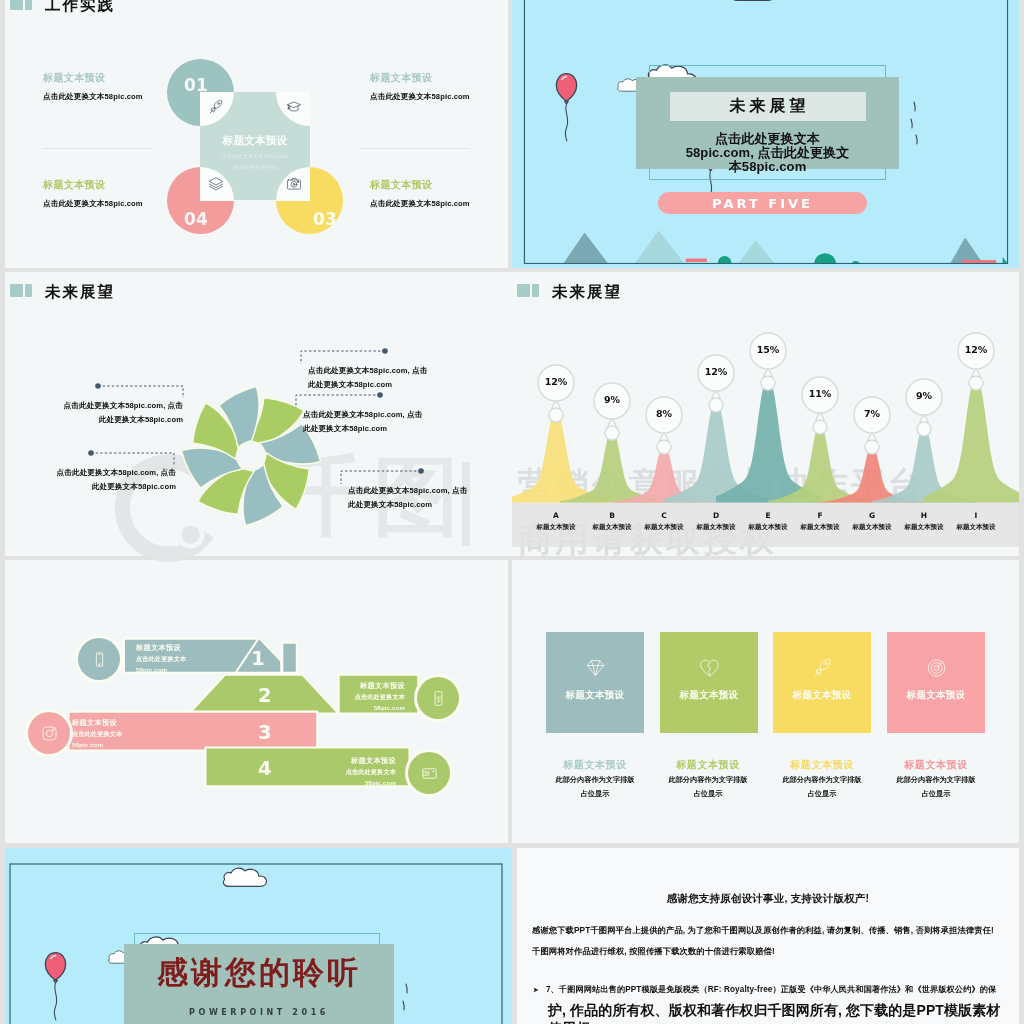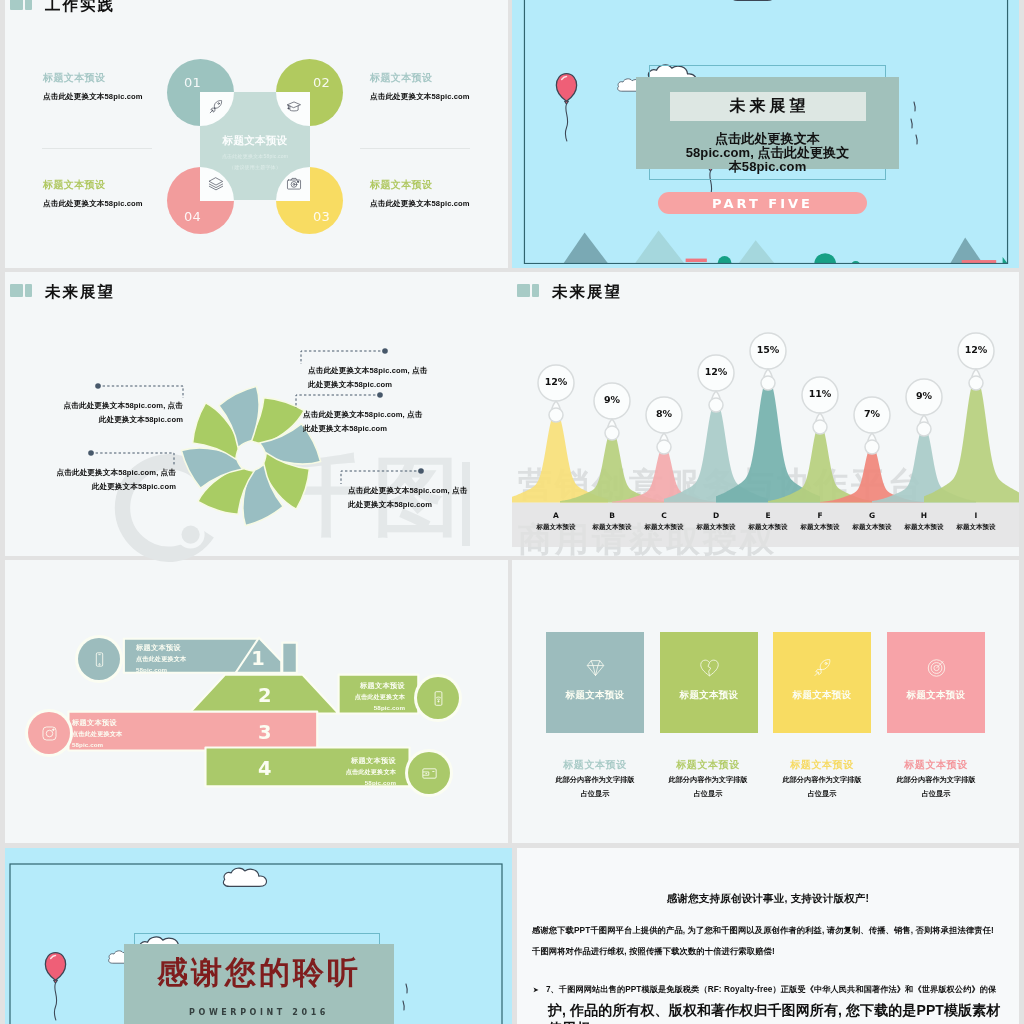--- a/index.html
+++ b/index.html
@@ -27,21 +27,21 @@
   
   #sl1{left:5px;top:0px;width:503px;height:268px;}
   #sl1 .tm-a{left:5px;top:-3px;}
   #sl1 .tm-b{left:20px;top:-3px;}
   #sl1 .s-title{left:40px;top:-4px;font-size:15.5px;line-height:17px;}
   .c1-circle{position:absolute;width:67px;height:67px;border-radius:50%;}
   .c1-c1{left:162px;top:59px;background:#9cc3bf;}
   .c1-c2{left:271px;top:59px;background:#b1ca5f;}
   .c1-c3{left:271px;top:167px;background:#f8dc62;}
   .c1-c4{left:162px;top:167px;background:#f29c9c;}
-  .c1-num{position:absolute;color:#fff;font-weight:normal;font-size:13px;
+  .c1-num{position:absolute;color:#fff;font-weight:bold;font-size:17px;
           font-family:"DejaVu Sans",sans-serif;letter-spacing:0.2px;opacity:.9;}
   .c1-c1 .c1-num{left:17px;top:16px;}
   .c1-c2 .c1-num{left:37px;top:16px;}
   .c1-c3 .c1-num{left:37px;top:42px;}
   .c1-c4 .c1-num{left:17px;top:42px;}
   .c1-white{position:absolute;width:34px;height:34px;background:#fbfdfd;z-index:3;}
   .c1-w1{left:195px;top:92px;border-radius:0 0 34px 0;}
   .c1-w2{left:271px;top:92px;border-radius:0 0 0 34px;}
   .c1-w3{left:195px;top:167px;border-radius:0 34px 0 0;}
   .c1-w4{left:271px;top:167px;border-radius:34px 0 0 0;}
@@ -209,23 +209,20 @@
 <div class="wm wm-t2">商用请获取授权</div>
 
 <div class="slide" id="sl1">
   <div class="tmark tm-a"></div>
   <div class="tmark tm-b"></div>
   <div class="s-title">工作实践</div>
 
   <div class="c1-circle c1-c1">
     <span class="c1-num">01</span>
   </div>
-  <div class="c1-circle c1-c2">
-    <span class="c1-num">02</span>
-  </div>
   <div class="c1-circle c1-c3">
     <span class="c1-num">03</span>
   </div>
   <div class="c1-circle c1-c4">
     <span class="c1-num">04</span>
   </div>
 
   <div class="c1-white c1-w1"></div>
   <div class="c1-white c1-w2"></div>
   <div class="c1-white c1-w3"></div>

